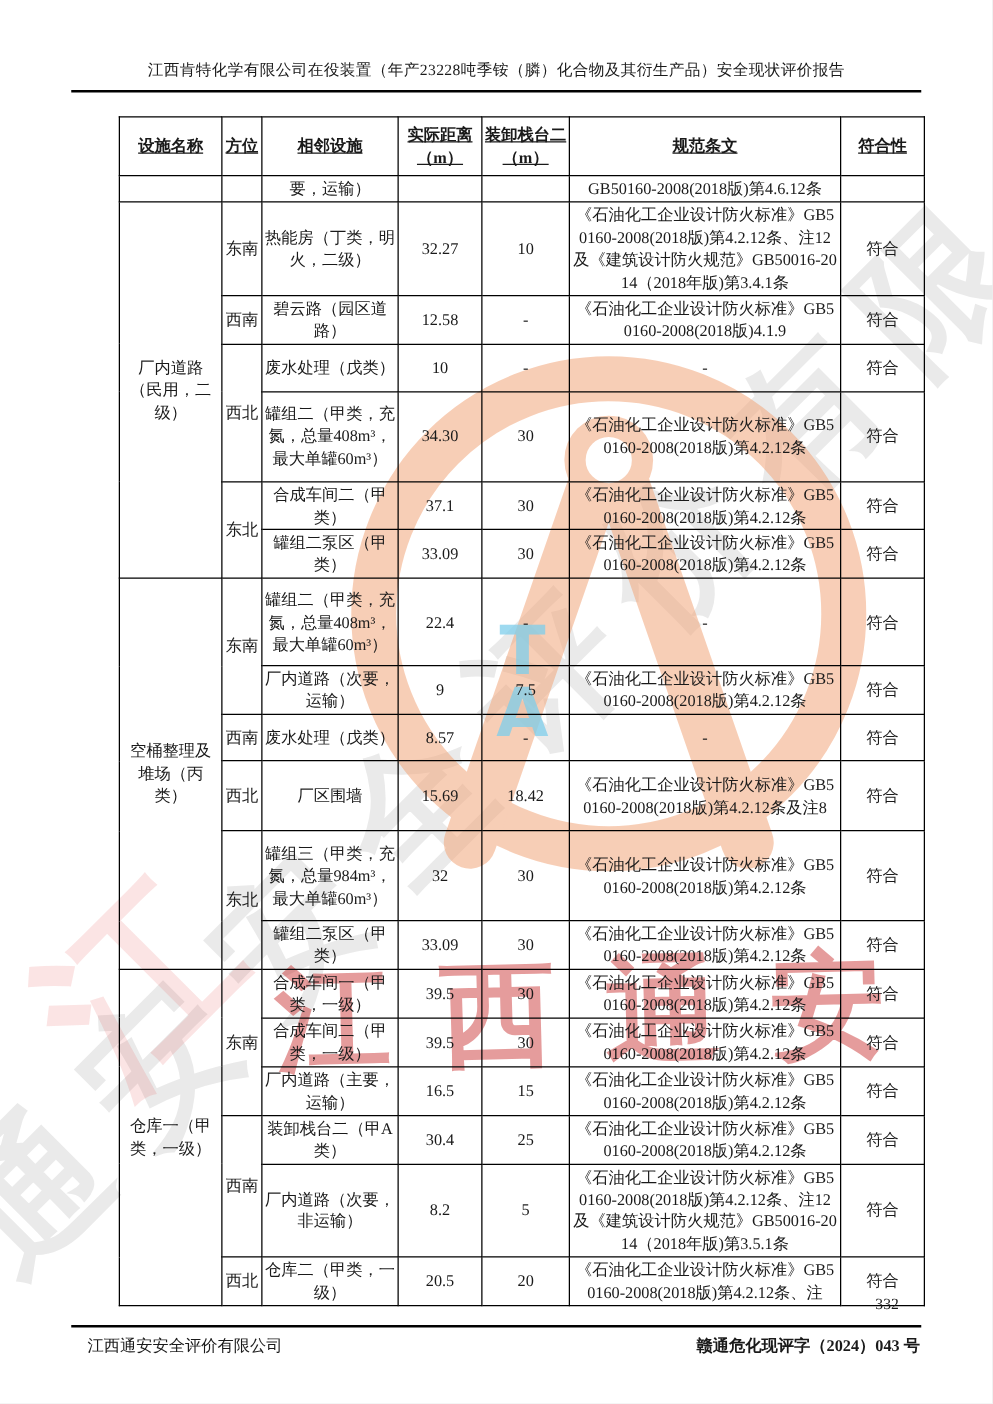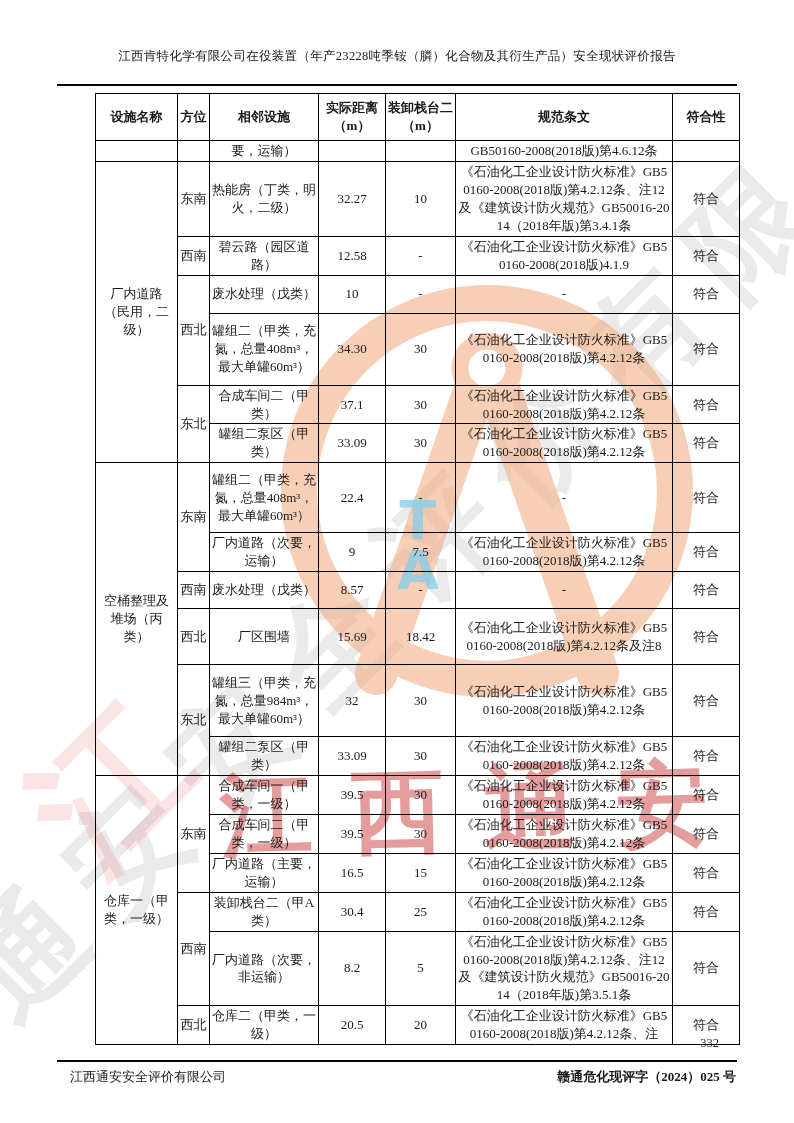--- a/index.html
+++ b/index.html
@@ -9,21 +9,21 @@
     margin:0 auto;
     background:#ffffff;
     overflow:hidden;
     font-family:"Liberation Serif","DejaVu Serif",serif;
     color:#1a1a1a;
   }
   
   .doc-header{
     position:absolute;left:57px;top:48px;width:680px;
     text-align:center;font-size:12.5px;letter-spacing:0.3px;
-    padding-bottom:19px;border-bottom:2.5px solid #000;
+    padding-bottom:7px;border-bottom:2.5px solid #000;
     z-index:3;background:transparent;
   }
   
   table.report{
     position:absolute;left:95px;top:93px;width:644px;
     border-collapse:collapse;table-layout:fixed;
     font-size:13px;line-height:1.38;z-index:2;
     background:transparent;
   }
   table.report td,table.report th{
@@ -111,21 +111,21 @@
       <colgroup>
         <col style="width: 82px;">
         <col style="width: 32px;">
         <col style="width: 109px;">
         <col style="width: 67px;">
         <col style="width: 70px;">
         <col style="width: 217px;">
         <col style="width: 67px;">
       </colgroup>
       <thead>
-        <tr style="height: 47px;">
+        <tr style="height: 47px; text-decoration: underline;">
           <th>设施名称</th>
           <th>方位</th>
           <th>相邻设施</th>
           <th>实际距离（m）</th>
           <th>装卸栈台二（m）</th>
           <th>规范条文</th>
           <th>符合性</th>
         </tr>
       </thead>
       <tbody>
@@ -277,15 +277,15 @@
           <td>20</td>
           <td>《石油化工企业设计防火标准》GB50160-2008(2018版)第4.2.12条、注</td>
           <td>符合</td>
         </tr>
       </tbody>
     </table>
 
   <div class="page-number">332</div>
   <div class="footer-rule"></div>
   <div class="footer-left">江西通安安全评价有限公司</div>
-  <div class="footer-right">赣通危化现评字（2024）025 号</div>
+  <div class="footer-right">赣通危化现评字（2024）043 号</div>
 
 </div>
 
 </body></html>

